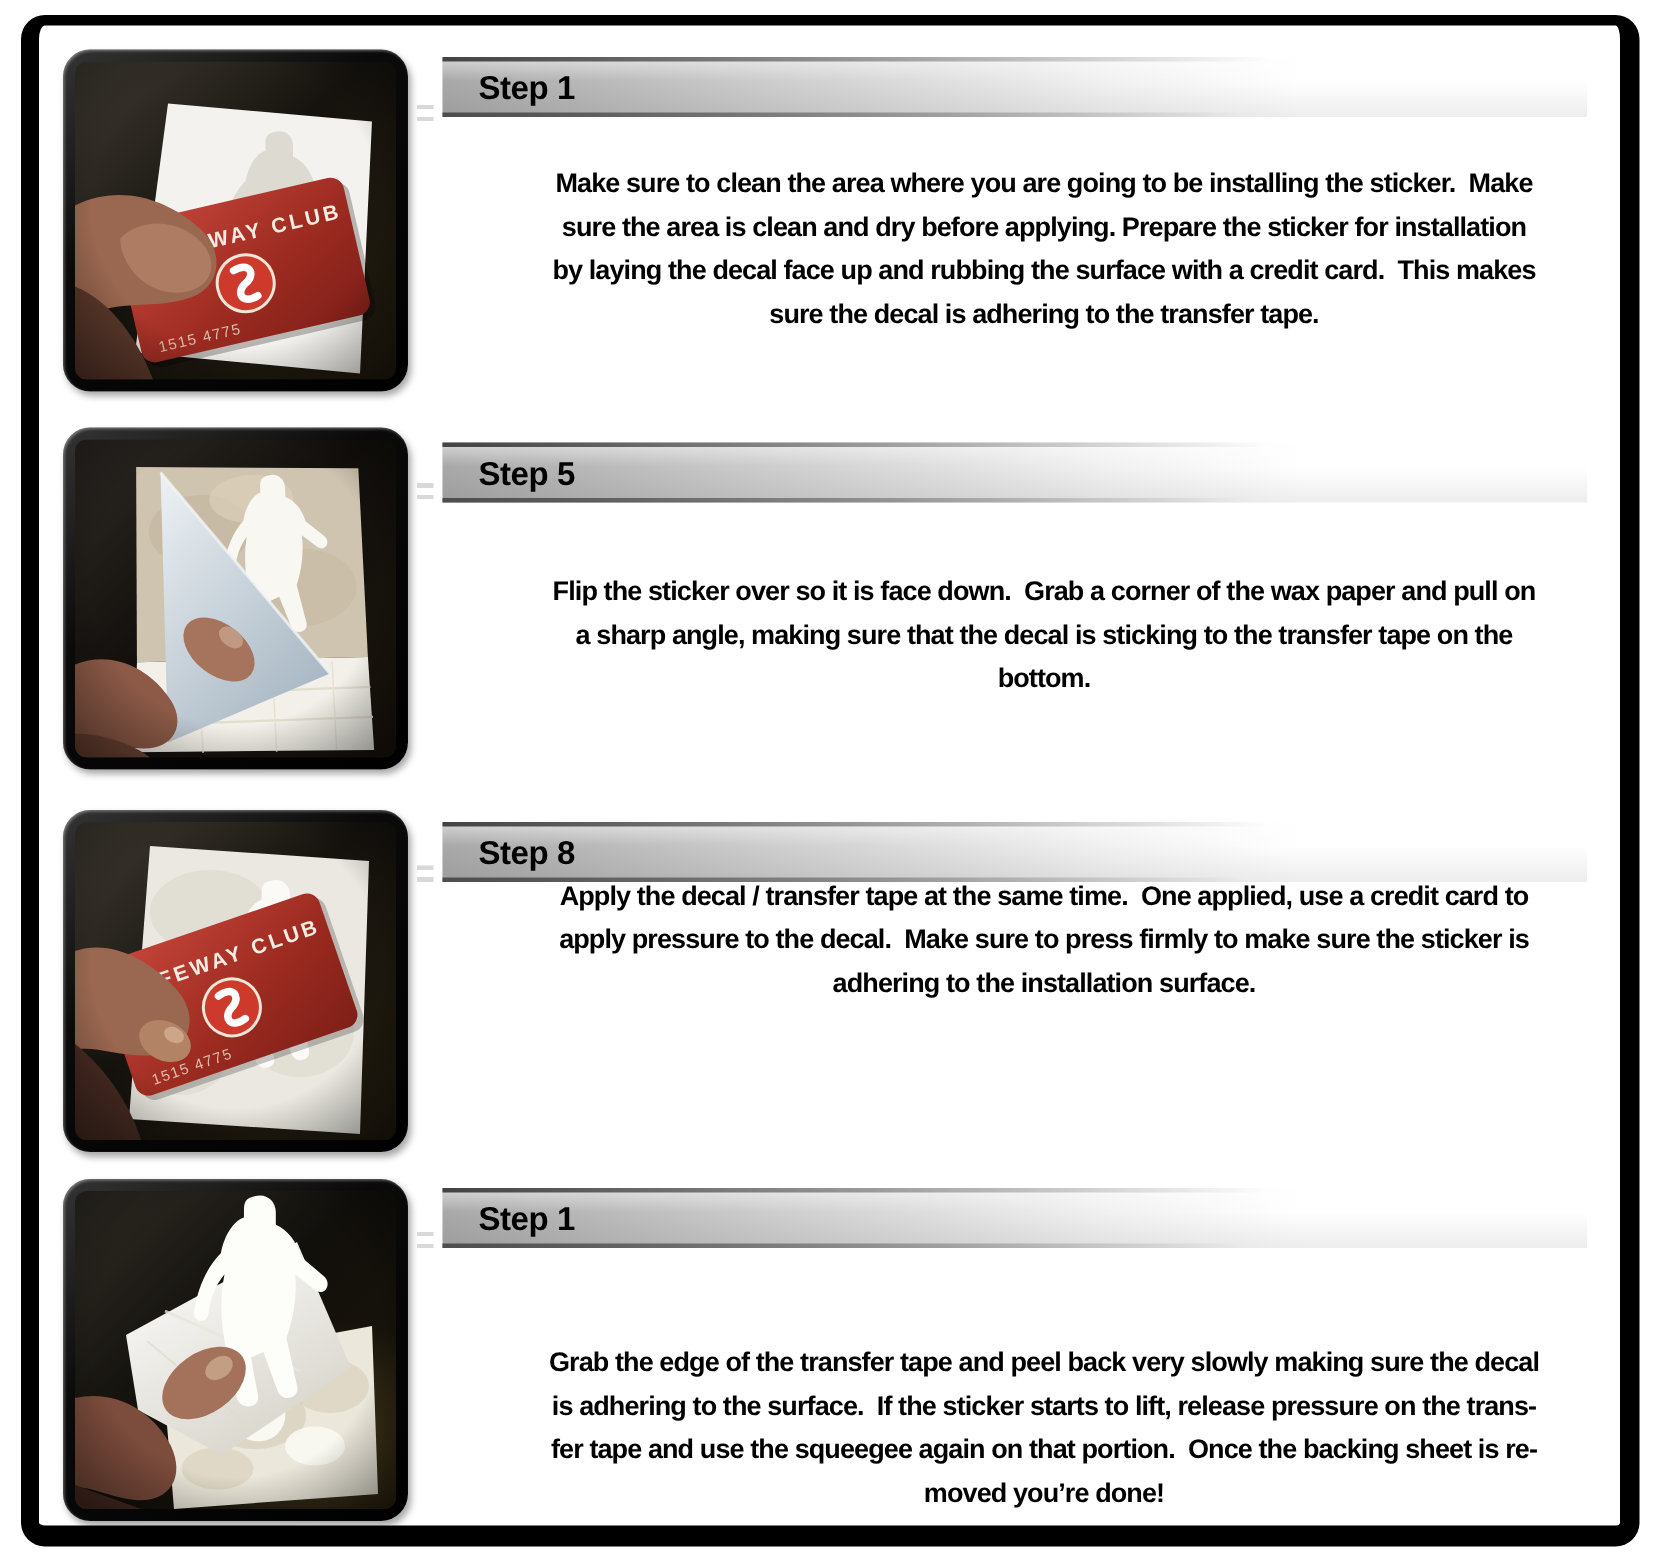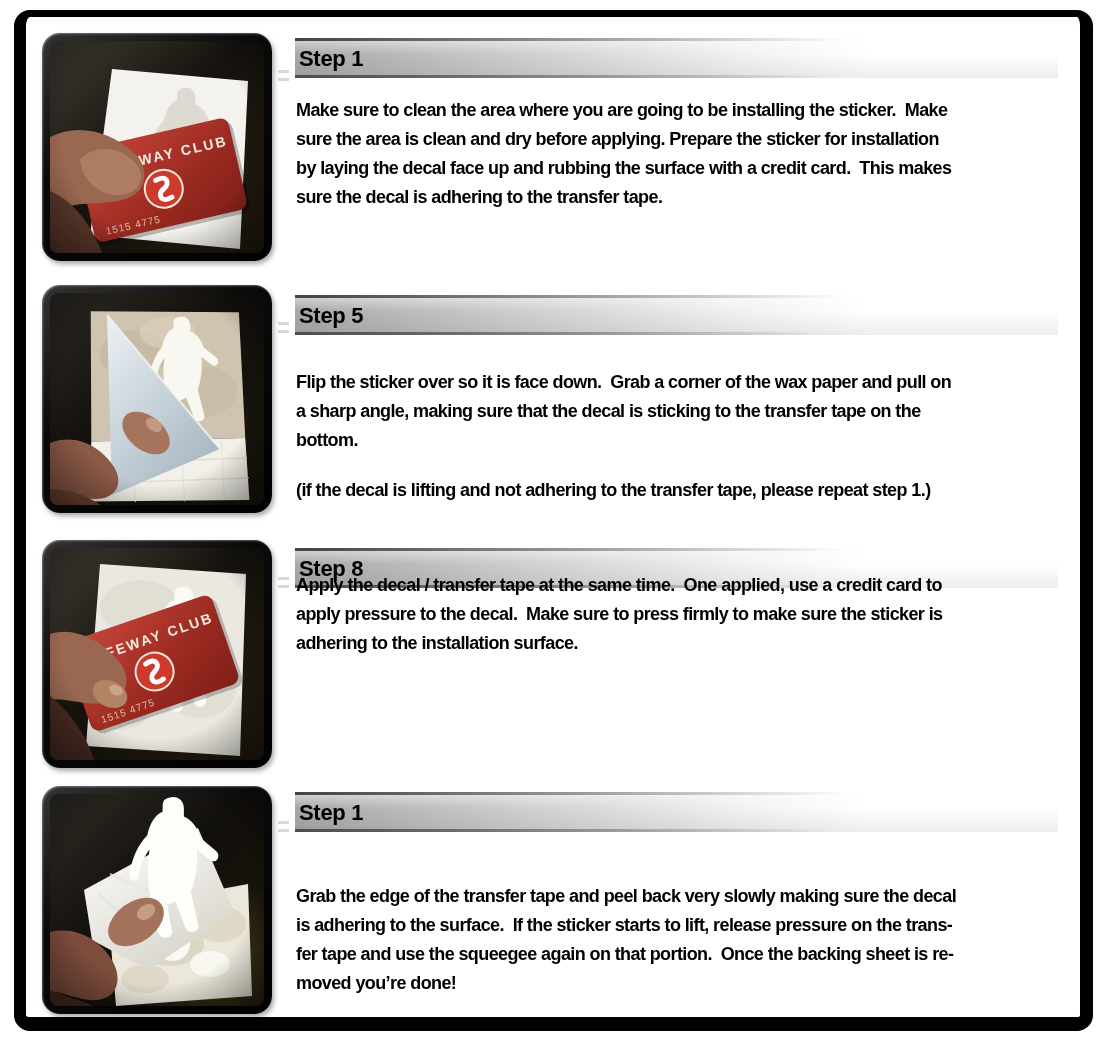--- a/index.html
+++ b/index.html
@@ -40,30 +40,30 @@
   .step-bar::before{
     content:"";position:absolute;left:0;top:0;width:100%;height:3px;
     background:linear-gradient(to right,#434343,rgba(67,67,67,0) 72%);
   }
   .step-bar::after{
     content:"";position:absolute;left:0;bottom:0;width:100%;height:3px;
     background:linear-gradient(to right,#4d4d4d,rgba(77,77,77,0) 70%);
   }
   .b1{top:38px}.b2{top:295px}.b3{top:548px}.b4{top:792px}
   .step-title{
-    display:block;padding-left:4px;line-height:41px;
+    display:block;padding-left:24px;line-height:41px;
     font-size:22px;font-weight:700;letter-spacing:-0.3px;color:#000000;
   }
 
   
   .step-text{
     position:absolute;left:296px;width:800px;color:#000000;
     font-size:18px;line-height:29px;font-weight:700;letter-spacing:-0.6px;
   }
-  .step-text p{margin:0;white-space:pre-wrap;}
+  .step-text p{margin:12px;white-space:pre-wrap;text-align:center;}
   .step-text p + p{margin-top:21px;}
   .t1{top:96px}.t2{top:368px}.t3{top:571px}.t4{top:882px}
 </style>
 </head>
 <body>
 
 <svg width="0" height="0" style="position:absolute" aria-hidden="true">
   <defs>
     <path id="bigfoot-path" d="M54 3 C60 1 66 5 66 12 L66 19 C73 22 78 29 80 37 L93 48 C98 52 94 60 88 56 L77 47 C78 60 76 72 72 83 L78 110 C80 117 70 120 67 113 L59 91 L52 94 L56 116 C57 123 46 124 44 117 L39 93 C35 79 34 62 37 47 C32 53 29 61 28 69 C27 76 18 74 20 67 C22 55 27 43 35 35 C37 25 42 17 48 15 L48 11 C48 5 50 4 54 3 Z"></path>
     <linearGradient id="bgDark" x1="0" y1="0" x2="1" y2="1">
@@ -160,21 +160,20 @@
       </svg>
     </div>
     <div class="side-marks m2"></div>
     <div class="step-bar b2">
       <span class="step-title">Step 5</span>
     </div>
     <div class="step-text t2">
       <p>Flip the sticker over so it is face down.  Grab a corner of the wax paper and pull on
 a sharp angle, making sure that the decal is sticking to the transfer tape on the
 bottom.</p>
-      <p>(if the decal is lifting and not adhering to the transfer tape, please repeat step 1.)</p>
     </div>
   </section>
 
   <section>
     <div class="photo-card p3">
       <svg width="214" height="212" viewBox="0 0 214 212">
         <rect width="214" height="212" fill="url(#bgDark)"></rect>
         <polygon points="50,16 196,26 190,208 36,198" fill="#eae8e0"></polygon>
         <ellipse cx="90" cy="60" rx="40" ry="28" fill="#d9d6ca" opacity="0.55"></ellipse>
         <ellipse cx="150" cy="140" rx="36" ry="30" fill="#d9d6ca" opacity="0.5"></ellipse>

